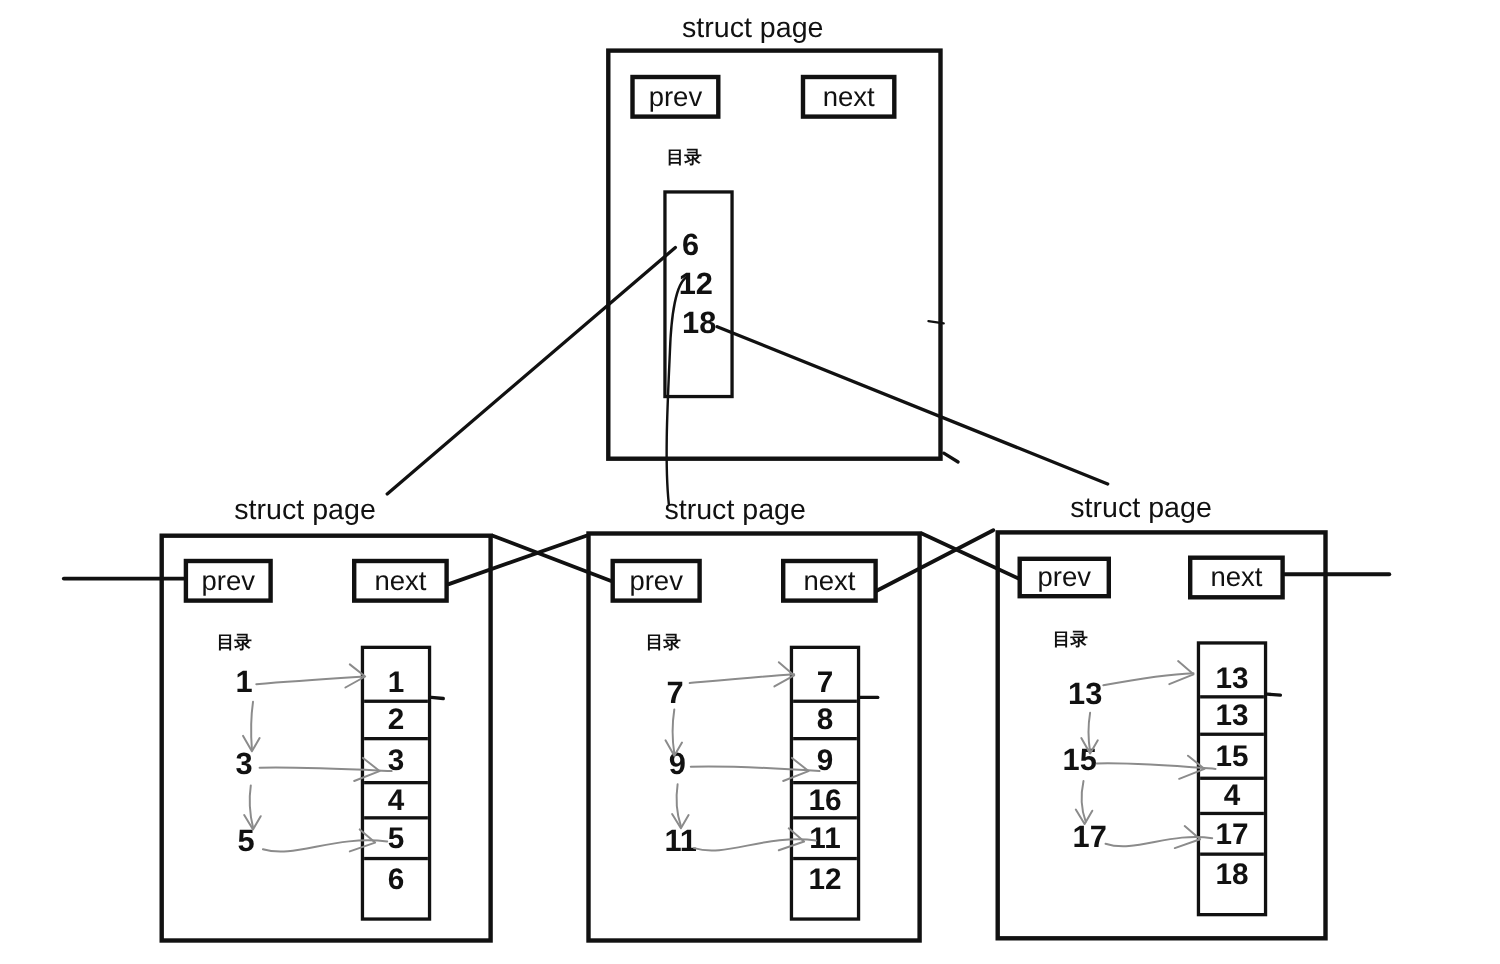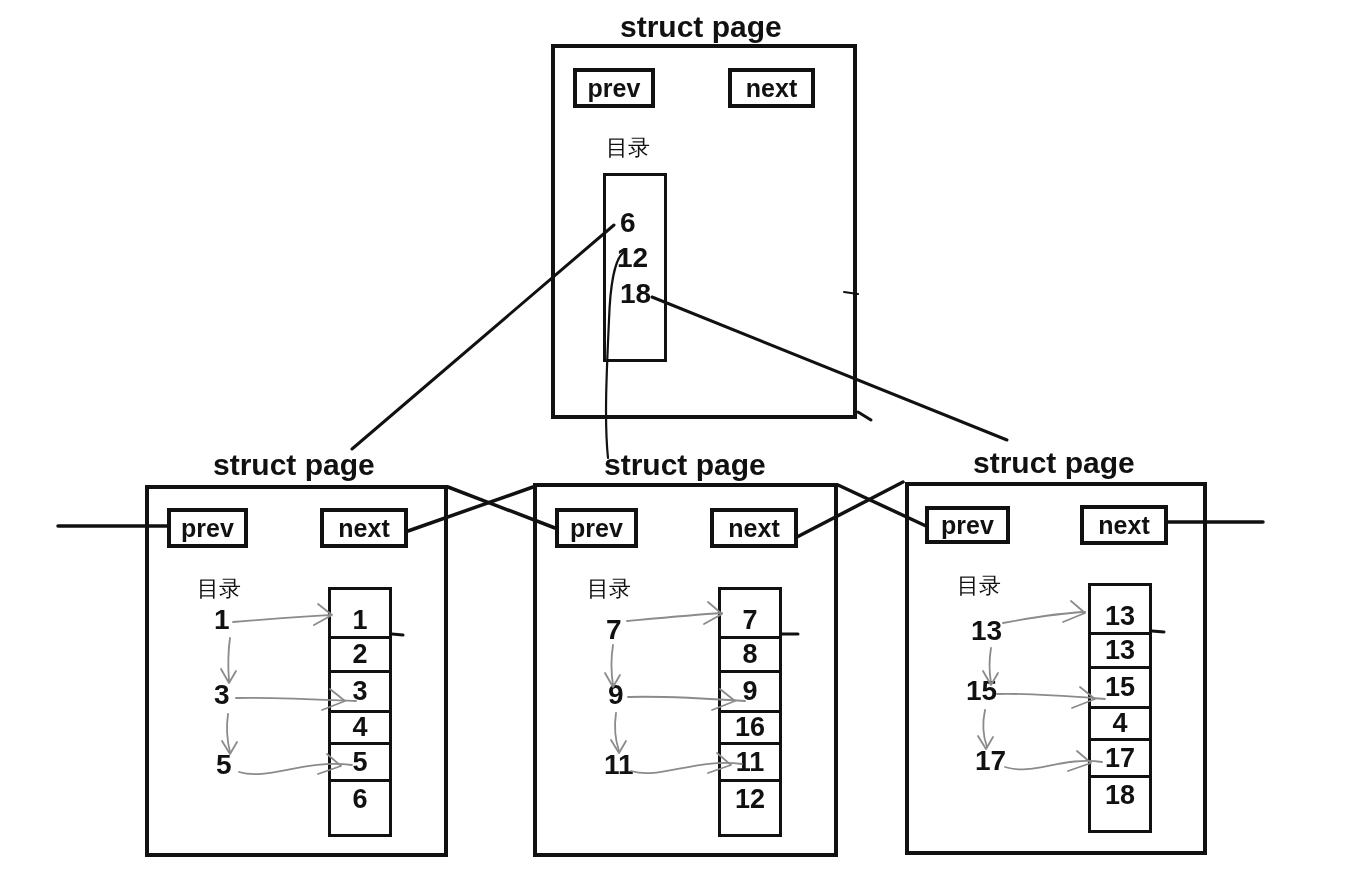--- a/index.html
+++ b/index.html
@@ -1,32 +1,32 @@
 <!DOCTYPE html>
 <html><head>
 <meta charset="utf-8">
 <style>
   html,body{margin:0;padding:0;background:#fff;}
   #canvas{
     position:relative;width:1364px;height:876px;background:#ffffff;overflow:hidden;
     font-family:"Liberation Sans","DejaVu Sans",sans-serif;color:#111;
   }
   .page-title{
-    position:absolute;font-size:30px;font-weight:bold;letter-spacing:0px;white-space:nowrap;
+    position:absolute;font-size:26px;font-weight:normal;letter-spacing:0px;white-space:nowrap;
   }
   .page-box{
     position:absolute;border:4px solid #111;background:transparent;box-sizing:border-box;
   }
   .ptr-box{
     position:absolute;border:4px solid #111;box-sizing:border-box;background:#fff;
     display:flex;align-items:center;justify-content:center;
-    font-size:25px;font-weight:bold;
+    font-size:25px;font-weight:normal;
   }
   .dir-label{
-    position:absolute;font-size:22px;font-weight:normal;white-space:nowrap;
+    position:absolute;font-size:16px;font-weight:bold;white-space:nowrap;
   }
   .dir-rect{
     position:absolute;border:3px solid #111;box-sizing:border-box;background:transparent;
   }
   .dir-entry{
     position:absolute;font-size:28px;font-weight:bold;line-height:1;white-space:nowrap;
   }
   .stack{
     position:absolute;border:3px solid #111;box-sizing:border-box;background:#fff;
     display:flex;flex-direction:column;

